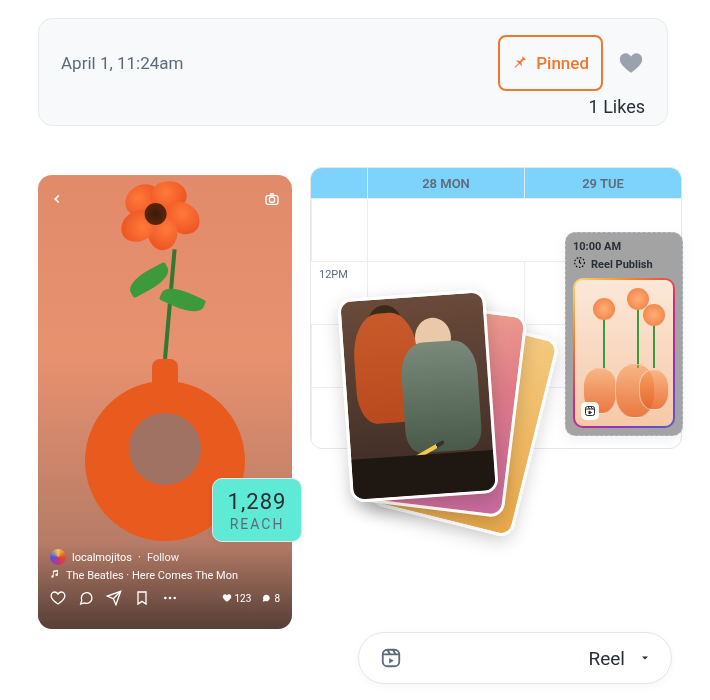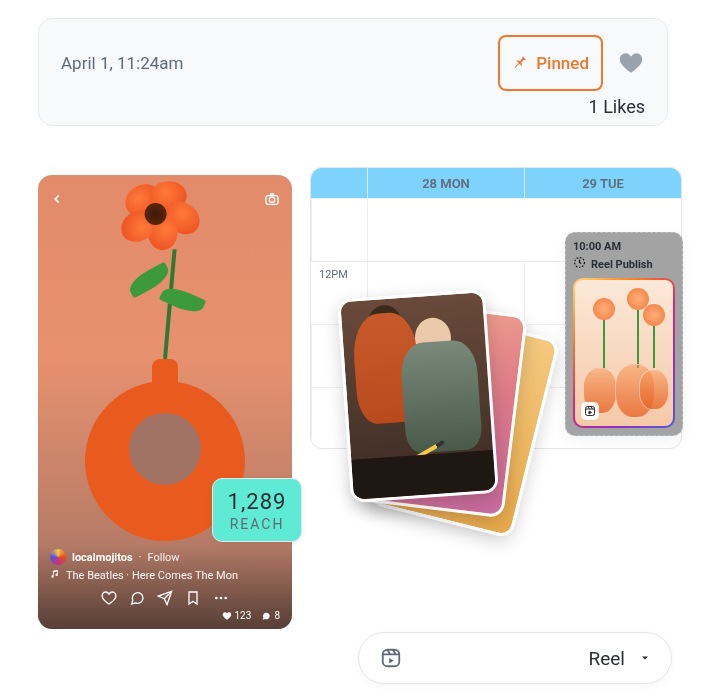--- a/index.html
+++ b/index.html
@@ -174,25 +174,25 @@
     font-size: 11px;
   }
   .reel-user {
     display: flex; align-items: center; gap: 6px;
     margin-bottom: 4px;
   }
   .reel-avatar {
     width: 16px; height: 16px; border-radius: 50%;
     background: conic-gradient(#f7c948,#e8491b,#c13584,#5851db,#f7c948);
   }
-  .reel-username { font-weight: 700; }
+  .reel-username { font-weight: 400; }
   .reel-follow { opacity: 0.9; }
   .reel-song { display: flex; align-items:center; gap:6px; opacity:0.95; margin-bottom:8px;}
   .reel-actions {
-    display: flex; align-items: center; gap: 4px; flex-direction: column;
+    display: flex; align-items: center; gap: 4px;
   }
   .reel-actions-left { display:flex; gap:12px; }
   .reel-actions-right { margin-left:auto; display:flex; gap:10px; align-items:center; }
   .ract svg{ display:block; }
   .rstat{ display:flex; align-items:center; gap:3px; font-size:10px;}
 
   
   .reach-badge {
     position: absolute;
     left: 212px;

